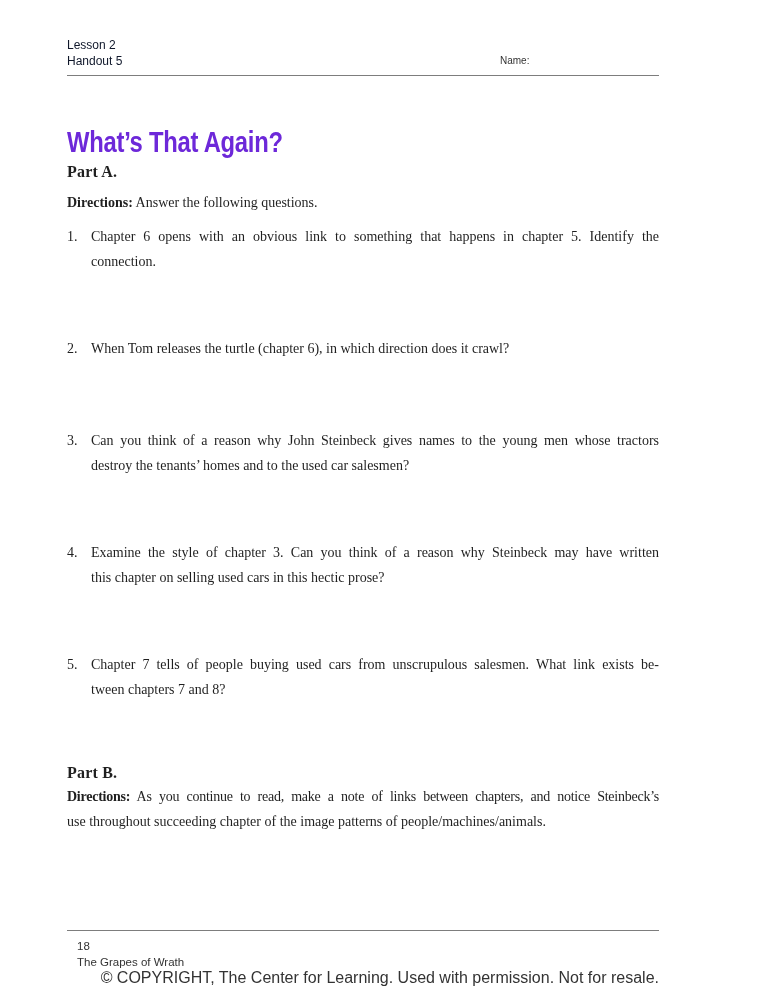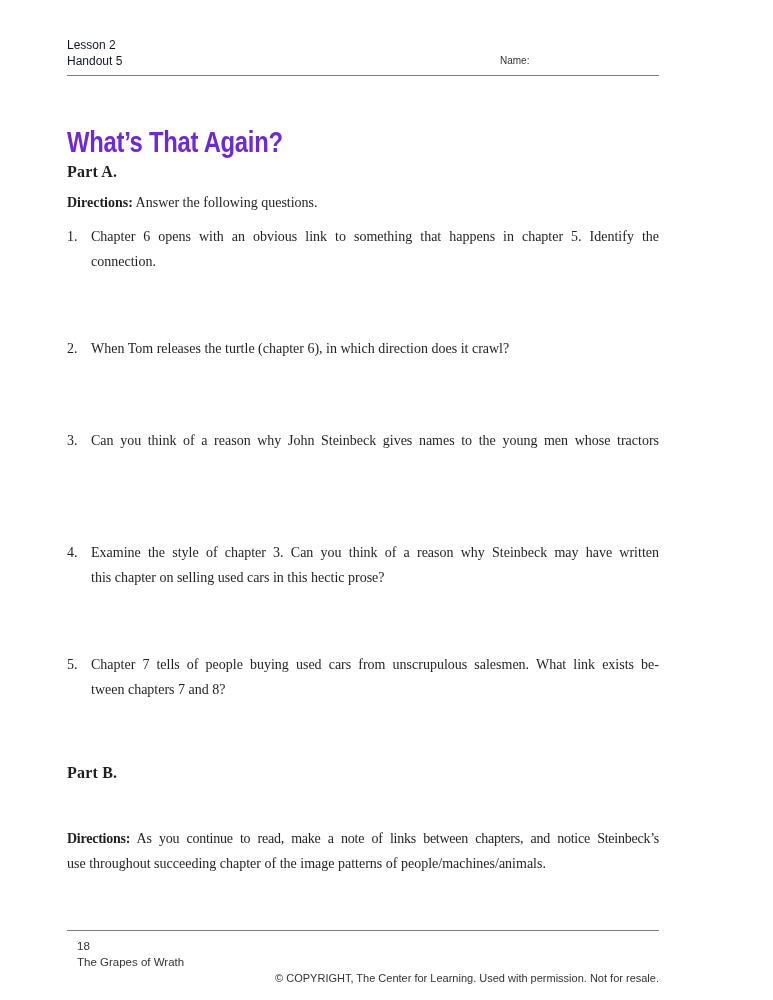--- a/index.html
+++ b/index.html
@@ -47,21 +47,21 @@
     font-weight: bold; font-size: 16px; line-height: 22px;
     letter-spacing: 0.2px;
   }
   .part-a-heading { top: 161px; }
   .part-b-heading { top: 762px; }
   .directions {
     left: 67px; width: 592px;
     font-size: 14px; line-height: 25px;
   }
   .part-a-directions { top: 190px; }
-  .part-b-directions { top: 826px; }
+  .part-b-directions { top: 784px; }
   .b { font-weight: bold; }
 
   
   .q {
     left: 67px; width: 592px;
     display: flex; align-items: flex-start;
     font-size: 14px; line-height: 25px;
   }
   .qnum { width: 24px; flex: 0 0 24px; }
   .qtext { flex: 1 1 auto; min-width: 0; }
@@ -79,21 +79,21 @@
   .tight { letter-spacing: -0.25px; }
 
   
   .footer-row {
     left: 67px; top: 938px; width: 592px;
     display: flex; align-items: baseline;
     font-family: "Liberation Sans", sans-serif;
     font-size: 11.5px; line-height: 16px; color: #333; flex-direction: column;
   }
   .footer-book { margin-left: 10px; }
-  .footer-copy { margin-left: auto; font-size: 11px; }
+  .footer-copy { margin-left: auto; font-size: 16px; }
 </style>
 </head>
 <body>
 
 <div class="abs hdr-left">
   <div>Lesson 2</div>
   <div>Handout 5</div>
 </div>
 <div class="abs name-label">Name:</div>
 <div class="abs rule rule-top"></div>
@@ -119,20 +119,21 @@
   <div class="qnum">2.</div>
   <div class="qtext">
     <div class="line">When Tom releases the turtle (chapter 6), in which direction does it crawl?</div>
   </div>
 </div>
 
 <div class="abs q q3">
   <div class="qnum">3.</div>
   <div class="qtext">
     <div class="line jline">Can you think of a reason why John Steinbeck gives names to the young men whose tractors</div>
+    <div class="line">destroy the tenants’ homes and to the used car salesmen?</div>
   </div>
 </div>
 
 <div class="abs q q4">
   <div class="qnum">4.</div>
   <div class="qtext">
     <div class="line jline">Examine the style of chapter 3. Can you think of a reason why Steinbeck may have written</div>
     <div class="line">this chapter on selling used cars in this hectic prose?</div>
   </div>
 </div>

